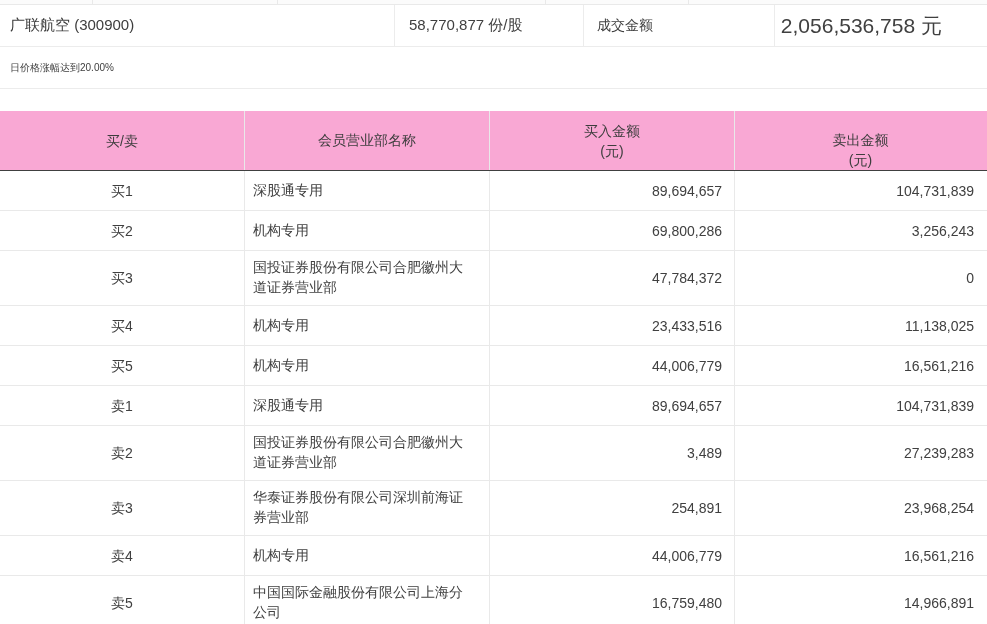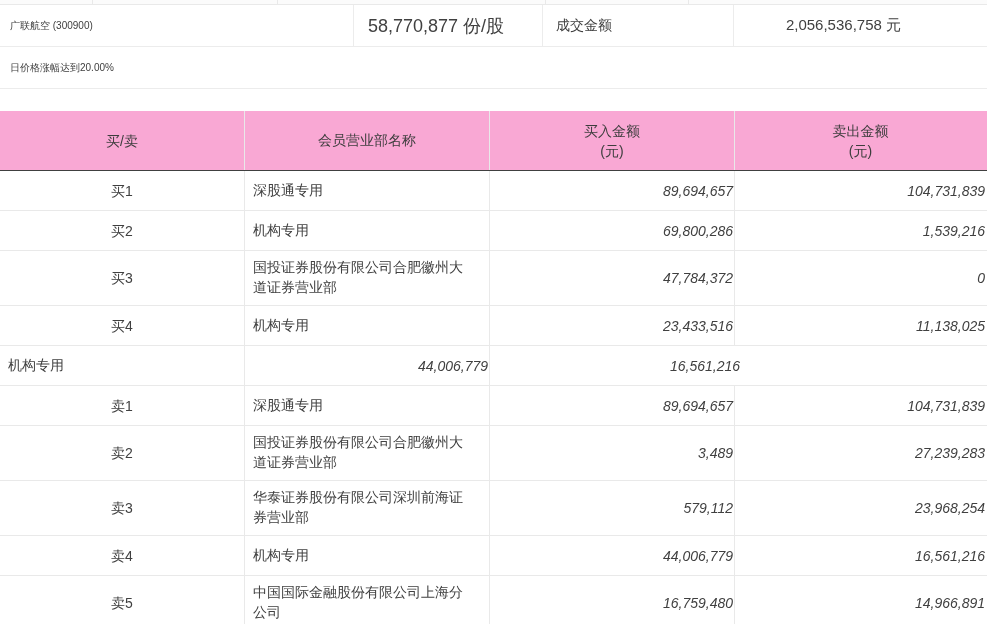--- a/index.html
+++ b/index.html
@@ -13,25 +13,25 @@
 
   
   .top-sliver {
     height: 4px; background: #fbfbfb; border-bottom: 1px solid #e9e9e9; position: relative;
   }
   .top-sliver .vd { position: absolute; top: 0; bottom: 0; width: 1px; background: #e9e9e9; }
 
   
   .srow1 { display: flex; align-items: stretch; height: 41px; border-bottom: 1px solid #ececec; }
   .srow1 .cell { display: flex; align-items: center; box-sizing: border-box; }
-  .cell-stock   { width: 354px; padding-left: 10px; border-right: 1px solid #ececec; color: #3d3d3d; font-size: 10px; }
+  .cell-stock   { width: 395px; padding-left: 10px; border-right: 1px solid #ececec; color: #3d3d3d; font-size: 15px; }
   .cell-vol-lbl { width: 78px;  padding-left: 11px; border-right: 1px solid #ececec; letter-spacing: 8px; white-space: nowrap; overflow: hidden; }
-  .cell-vol-val { width: 189px; padding-left: 14px; border-right: 1px solid #ececec; font-size: 18px; }
+  .cell-vol-val { width: 189px; padding-left: 14px; border-right: 1px solid #ececec; font-size: 15px; }
   .cell-amt-lbl { width: 191px; padding-left: 13px; border-right: 1px solid #ececec; }
-  .cell-amt-val { width: 183px; justify-content: flex-end; padding-right: 16px; font-size: 15px; }
+  .cell-amt-val { width: 183px; justify-content: flex-end; padding-right: 16px; font-size: 21px; }
   .srow2 {
     height: 42px; border-bottom: 1px solid #ececec;
     display: flex; align-items: center; padding-left: 10px; box-sizing: border-box;
     font-size: 10px; color: #3d3d3d;
   }
   .section-gap { height: 22px; background: #ffffff; }
 
   
   .btable { width: 987px; }
   .thead {
@@ -43,24 +43,24 @@
     box-sizing: border-box; line-height: 20px; text-align: center;
   }
   .tr { display: flex; border-bottom: 1px solid #e9e9e9; min-height: 39px; }
   .td {
     display: flex; align-items: center; box-sizing: border-box;
     padding-top: 7px; padding-bottom: 7px; line-height: 20px;
   }
   .c1 { width: 245px; border-right: 1px solid #e9e9e9; }
   .c2 { width: 245px; border-right: 1px solid #e9e9e9; font-family: Liberation Mono, monospace; }
   .c3 { width: 245px; border-right: 1px solid #e9e9e9; }
-  .c4 { width: 251px; }
+  .c4 { width: 251px; justify-content: flex-end; }
   .td.c1 { justify-content: center; }
   .td.c2 { padding-left: 8px; padding-right: 16px; }
-  .td.c3, .td.c4 { justify-content: flex-end; padding-right: 1px; font-style: italic; }
+  .td.c3, .td.c4 { justify-content: flex-end; padding-right: 12px; }
 </style>
 </head>
 <body>
 
 <div class="page">
 
   <div class="top-sliver">
     <i class="vd" style="left:92px"></i>
     <i class="vd" style="left:277px"></i>
     <i class="vd" style="left:545px"></i>
@@ -98,55 +98,56 @@
         <div class="tr">
           <div class="td c1">买1</div>
           <div class="td c2">深股通专用</div>
           <div class="td c3">89,694,657</div>
           <div class="td c4">104,731,839</div>
         </div>
         <div class="tr">
           <div class="td c1">买2</div>
           <div class="td c2">机构专用</div>
           <div class="td c3">69,800,286</div>
-          <div class="td c4">1,539,216</div>
+          <div class="td c4">3,256,243</div>
         </div>
         <div class="tr">
           <div class="td c1">买3</div>
           <div class="td c2">国投证券股份有限公司合肥徽州大道证券营业部</div>
           <div class="td c3">47,784,372</div>
           <div class="td c4">0</div>
         </div>
         <div class="tr">
           <div class="td c1">买4</div>
           <div class="td c2">机构专用</div>
           <div class="td c3">23,433,516</div>
           <div class="td c4">11,138,025</div>
         </div>
         <div class="tr">
+          <div class="td c1">买5</div>
           <div class="td c2">机构专用</div>
           <div class="td c3">44,006,779</div>
           <div class="td c4">16,561,216</div>
         </div>
         <div class="tr">
           <div class="td c1">卖1</div>
           <div class="td c2">深股通专用</div>
           <div class="td c3">89,694,657</div>
           <div class="td c4">104,731,839</div>
         </div>
         <div class="tr">
           <div class="td c1">卖2</div>
           <div class="td c2">国投证券股份有限公司合肥徽州大道证券营业部</div>
           <div class="td c3">3,489</div>
           <div class="td c4">27,239,283</div>
         </div>
         <div class="tr">
           <div class="td c1">卖3</div>
           <div class="td c2">华泰证券股份有限公司深圳前海证券营业部</div>
-          <div class="td c3">579,112</div>
+          <div class="td c3">254,891</div>
           <div class="td c4">23,968,254</div>
         </div>
         <div class="tr">
           <div class="td c1">卖4</div>
           <div class="td c2">机构专用</div>
           <div class="td c3">44,006,779</div>
           <div class="td c4">16,561,216</div>
         </div>
         <div class="tr">
           <div class="td c1">卖5</div>

